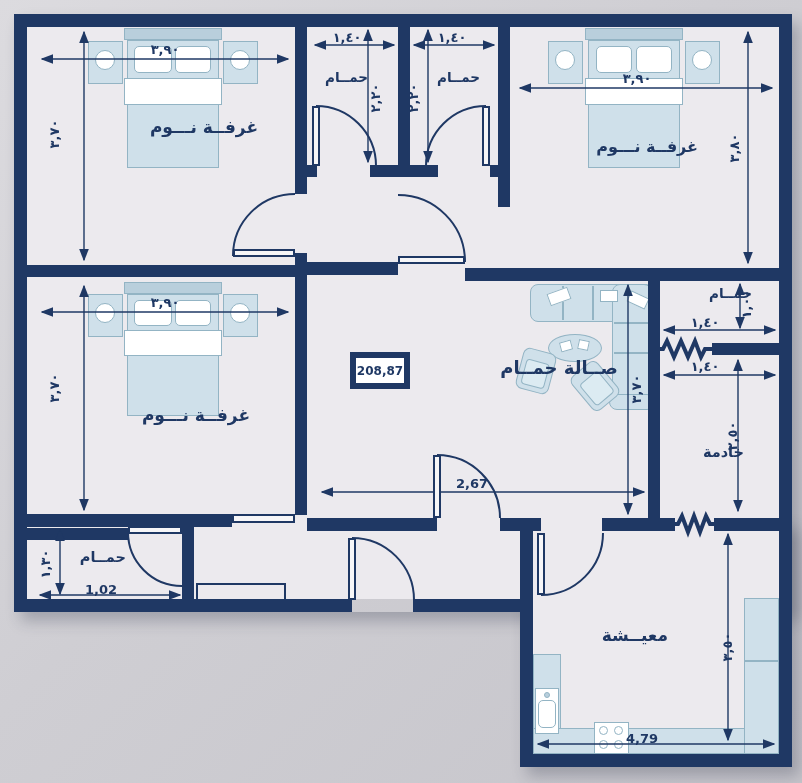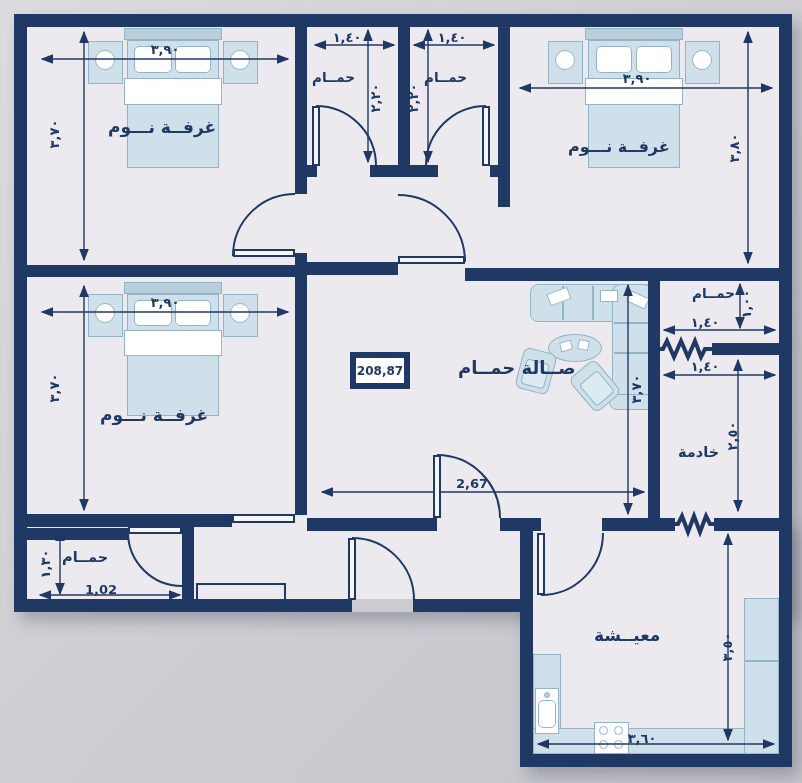--- a/index.html
+++ b/index.html
@@ -10,21 +10,21 @@
   }
   #plan{position:relative;width:802px;height:783px;}
   .fl{position:absolute;background:#eceaee;}
   .sh{position:absolute;box-shadow:7px 9px 14px rgba(40,45,70,.28);}
   .w{position:absolute;background:#1f3864;}
   .fur{position:absolute;background:#cfe0ea;border:1.5px solid #93b4c4;box-sizing:border-box;}
   .furd{position:absolute;background:#b9cfdc;border:1px solid #93b4c4;box-sizing:border-box;}
   .wh{position:absolute;background:#ffffff;border:1.5px solid #93b4c4;box-sizing:border-box;}
   .circ{border-radius:50%;}
   .leaf{position:absolute;background:#f6f6f8;border:2px solid #1f3864;box-sizing:border-box;}
-  .lbl{position:absolute;color:#1f3864;font-weight:bold;text-align:left;
+  .lbl{position:absolute;color:#1f3864;font-weight:bold;text-align:right;
        direction:rtl;white-space:nowrap;line-height:1.1;}
   .dim{position:absolute;color:#1f3864;font-weight:bold;font-size:13px;text-align:center;
        direction:rtl;white-space:nowrap;height:16px;line-height:16px;}
   .dimv{transform:rotate(-90deg);transform-origin:center center;}
   .clo{position:absolute;border:2px solid #1f3864;box-sizing:border-box;background:transparent;}
   svg{position:absolute;left:0;top:0;pointer-events:none;}
   #areaBox{position:absolute;left:350px;top:352px;width:60px;height:37px;background:#1f3864;
        border:2px solid #1f3864;box-sizing:border-box;}
   #areaBoxInner{position:absolute;left:3px;top:3px;right:3px;bottom:3px;background:#fff;
        border:1px solid #1f3864;color:#1f3864;font-weight:bold;font-size:12px;
@@ -216,16 +216,16 @@
   <div class="dim" style="left:428px;top:30px;width:48px;">١,٤٠</div>
   <div class="dim dimv" style="left:392px;top:90px;width:44px;">٢,٢٠</div>
   <div class="dim" style="left:446px;top:476px;width:52px;">2,67</div>
   <div class="dim dimv" style="left:615px;top:381px;width:44px;">٣,٧٠</div>
   <div class="dim" style="left:681px;top:315px;width:48px;">١,٤٠</div>
   <div class="dim dimv" style="left:725px;top:296px;width:44px;">١,٠٠</div>
   <div class="dim" style="left:681px;top:359px;width:48px;">١,٤٠</div>
   <div class="dim dimv" style="left:711px;top:428px;width:44px;">٢,٥٠</div>
   <div class="dim" style="left:73px;top:582px;width:56px;">1,02</div>
   <div class="dim dimv" style="left:24px;top:556px;width:44px;">١,٣٠</div>
-  <div class="dim" style="left:610px;top:731px;width:64px;">٣,٦٠</div>
+  <div class="dim" style="left:610px;top:731px;width:64px;">4,79</div>
   <div class="dim dimv" style="left:706px;top:639px;width:44px;">٣,٥٠</div>
 
 </div>
 
 </body></html>

